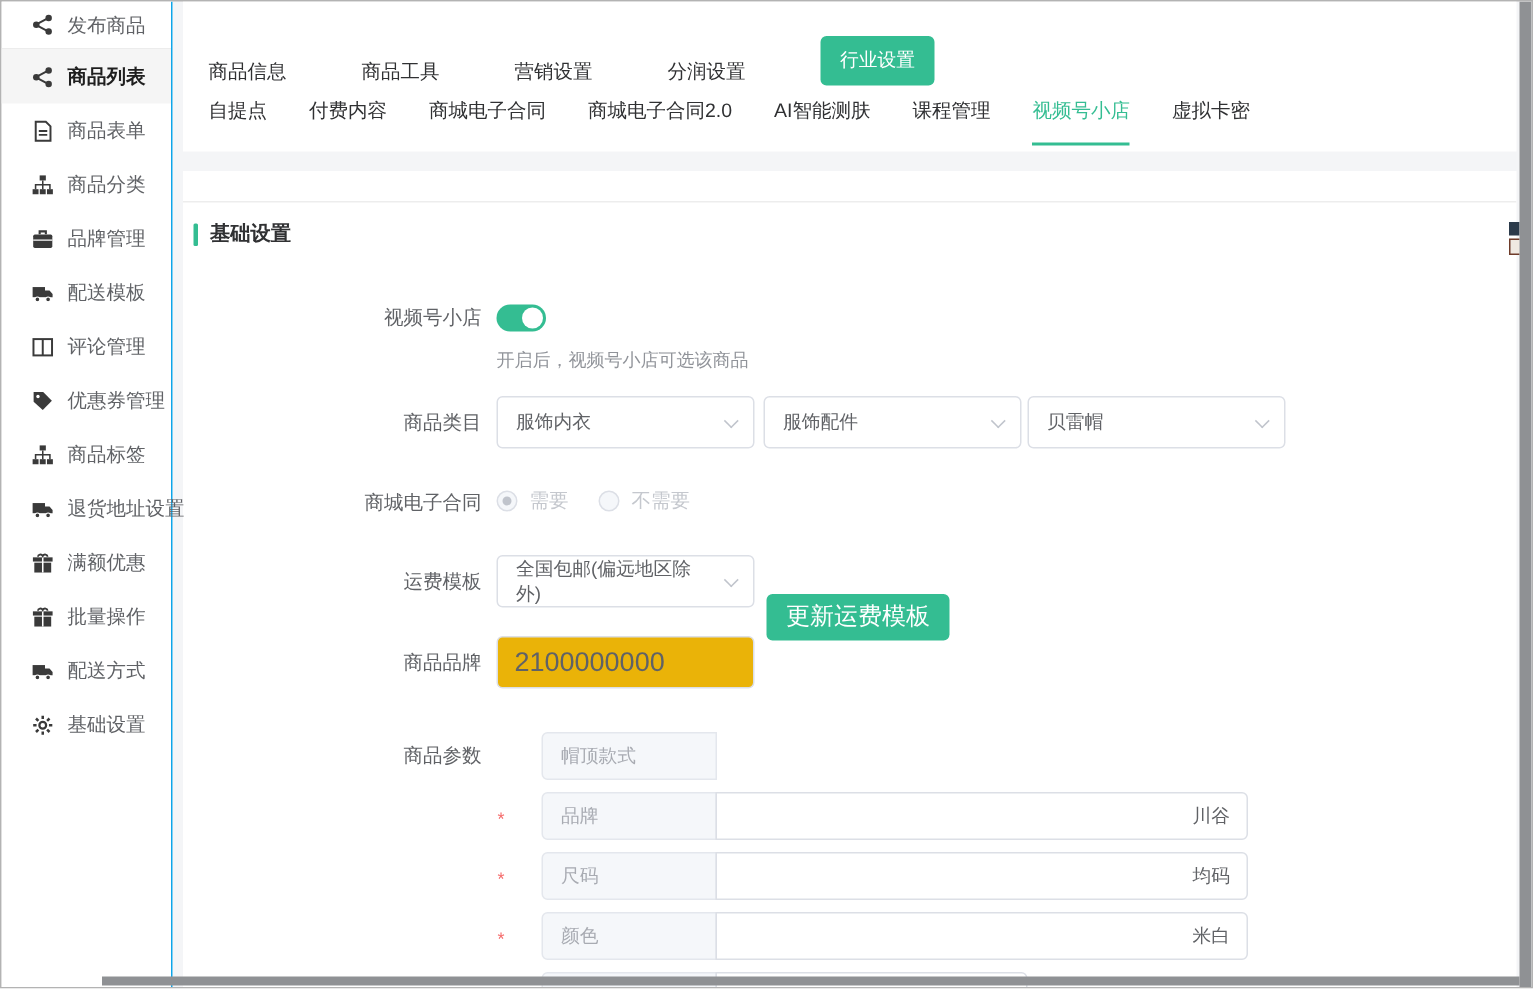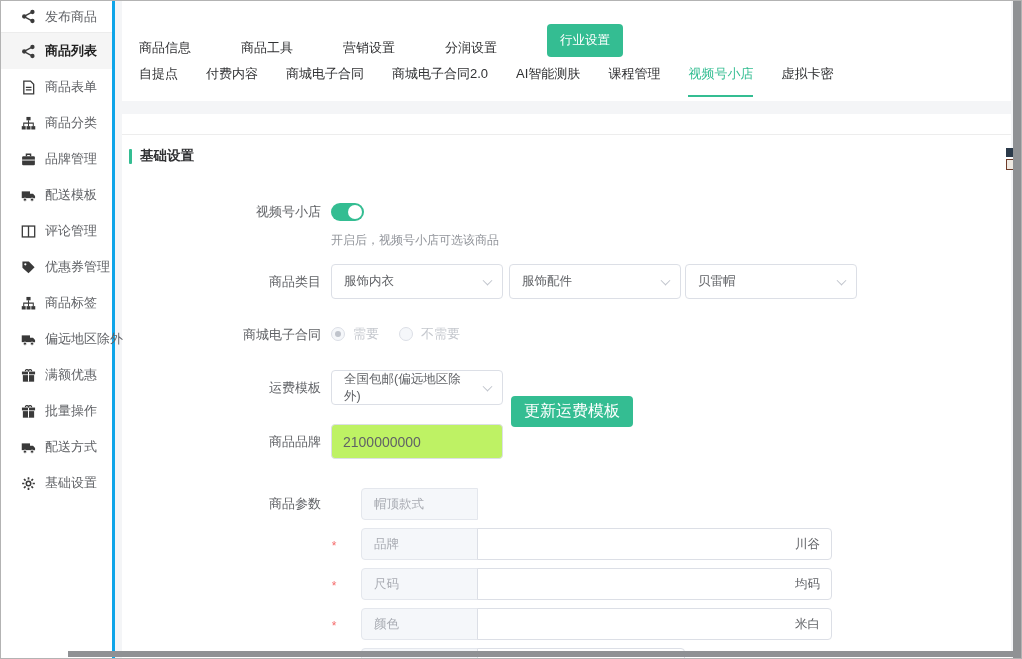--- a/index.html
+++ b/index.html
@@ -2,21 +2,21 @@
 <html><head>
 <meta charset="utf-8">
 <style>
   * { margin:0; padding:0; box-sizing:border-box; }
   body { font-family:"Liberation Sans","DejaVu Sans",sans-serif; background:#ffffff; }
   .screen { position:relative; width:1022px; height:659px; background:#f4f5f7;
             border:1px solid #b3b3b3; overflow:hidden; }
 
   
   .sidebar { position:absolute; left:0; top:0; width:114px; height:100%;
-             background:#fff; border-right:3px solid #0ea5e9; z-index:2; }
+             background:#fff; border-right:1px solid #0ea5e9; z-index:2; }
   .side-item { display:flex; align-items:center; height:36px; padding-left:20px;
                gap:9px; font-size:13px; color:#606266; cursor:pointer; white-space:nowrap; }
   .side-item.first { height:31px; }
   .side-item .icn { width:15px; height:15px; flex:0 0 15px; color:#3a3a3a; }
   .side-item.active { background:#f5f5f5; color:#1f1f1f; font-weight:bold; }
   .side-divider { height:1px; background:#ececec; }
 
   
   .tabs-card { position:absolute; left:121px; top:0; width:889px; height:100px;
                background:#fff; z-index:1; }
@@ -51,22 +51,22 @@
   .helper { position:absolute; left:209px; top:118px; font-size:12px; color:#909399; }
 
   
   .selbox { position:absolute; height:35px; background:#fff; border:1px solid #dcdfe6;
             border-radius:4px; display:flex; align-items:center; padding:0 26px 0 12px;
             font-size:12.5px; color:#606266; cursor:pointer; }
   .chev { position:absolute; right:11px; top:50%; width:7px; height:7px;
           border-right:1.4px solid #c0c4cc; border-bottom:1.4px solid #c0c4cc;
           transform:translateY(-70%) rotate(45deg); }
   .txtinput { position:absolute; height:35px; border:1px solid #dcdfe6; border-radius:4px;
-              padding:0 11px; font-size:14px; color:#606266; outline:none;
-              font-family:inherit; background:#bef264; }
+              padding:0 11px; font-size:18px; color:#606266; outline:none;
+              font-family:inherit; background:#eab308; }
 
   
   .radio-group { position:absolute; top:211px; display:flex; }
   .radio { display:flex; align-items:center; gap:8px; cursor:not-allowed; }
   .radio-circle { width:14px; height:14px; border-radius:50%; background:#f5f7fa;
                   border:1px solid #dcdfe6; position:relative; }
   .radio.checked .radio-circle::after { content:""; position:absolute; left:3px; top:3px;
                   width:6px; height:6px; border-radius:50%; background:#c0c4cc; }
   .radio-text { font-size:13px; color:#c5c8ce; }
 
@@ -210,21 +210,21 @@
     <div class="side-item">
       <svg class="icn">
           <use href="#i-sitemap"></use>
         </svg>
       <span>商品标签</span>
     </div>
     <div class="side-item">
       <svg class="icn">
           <use href="#i-truck"></use>
         </svg>
-      <span>偏远地区除外</span>
+      <span>退货地址设置</span>
     </div>
     <div class="side-item">
       <svg class="icn">
           <use href="#i-gift"></use>
         </svg>
       <span>满额优惠</span>
     </div>
     <div class="side-item">
       <svg class="icn">
           <use href="#i-gift"></use>

